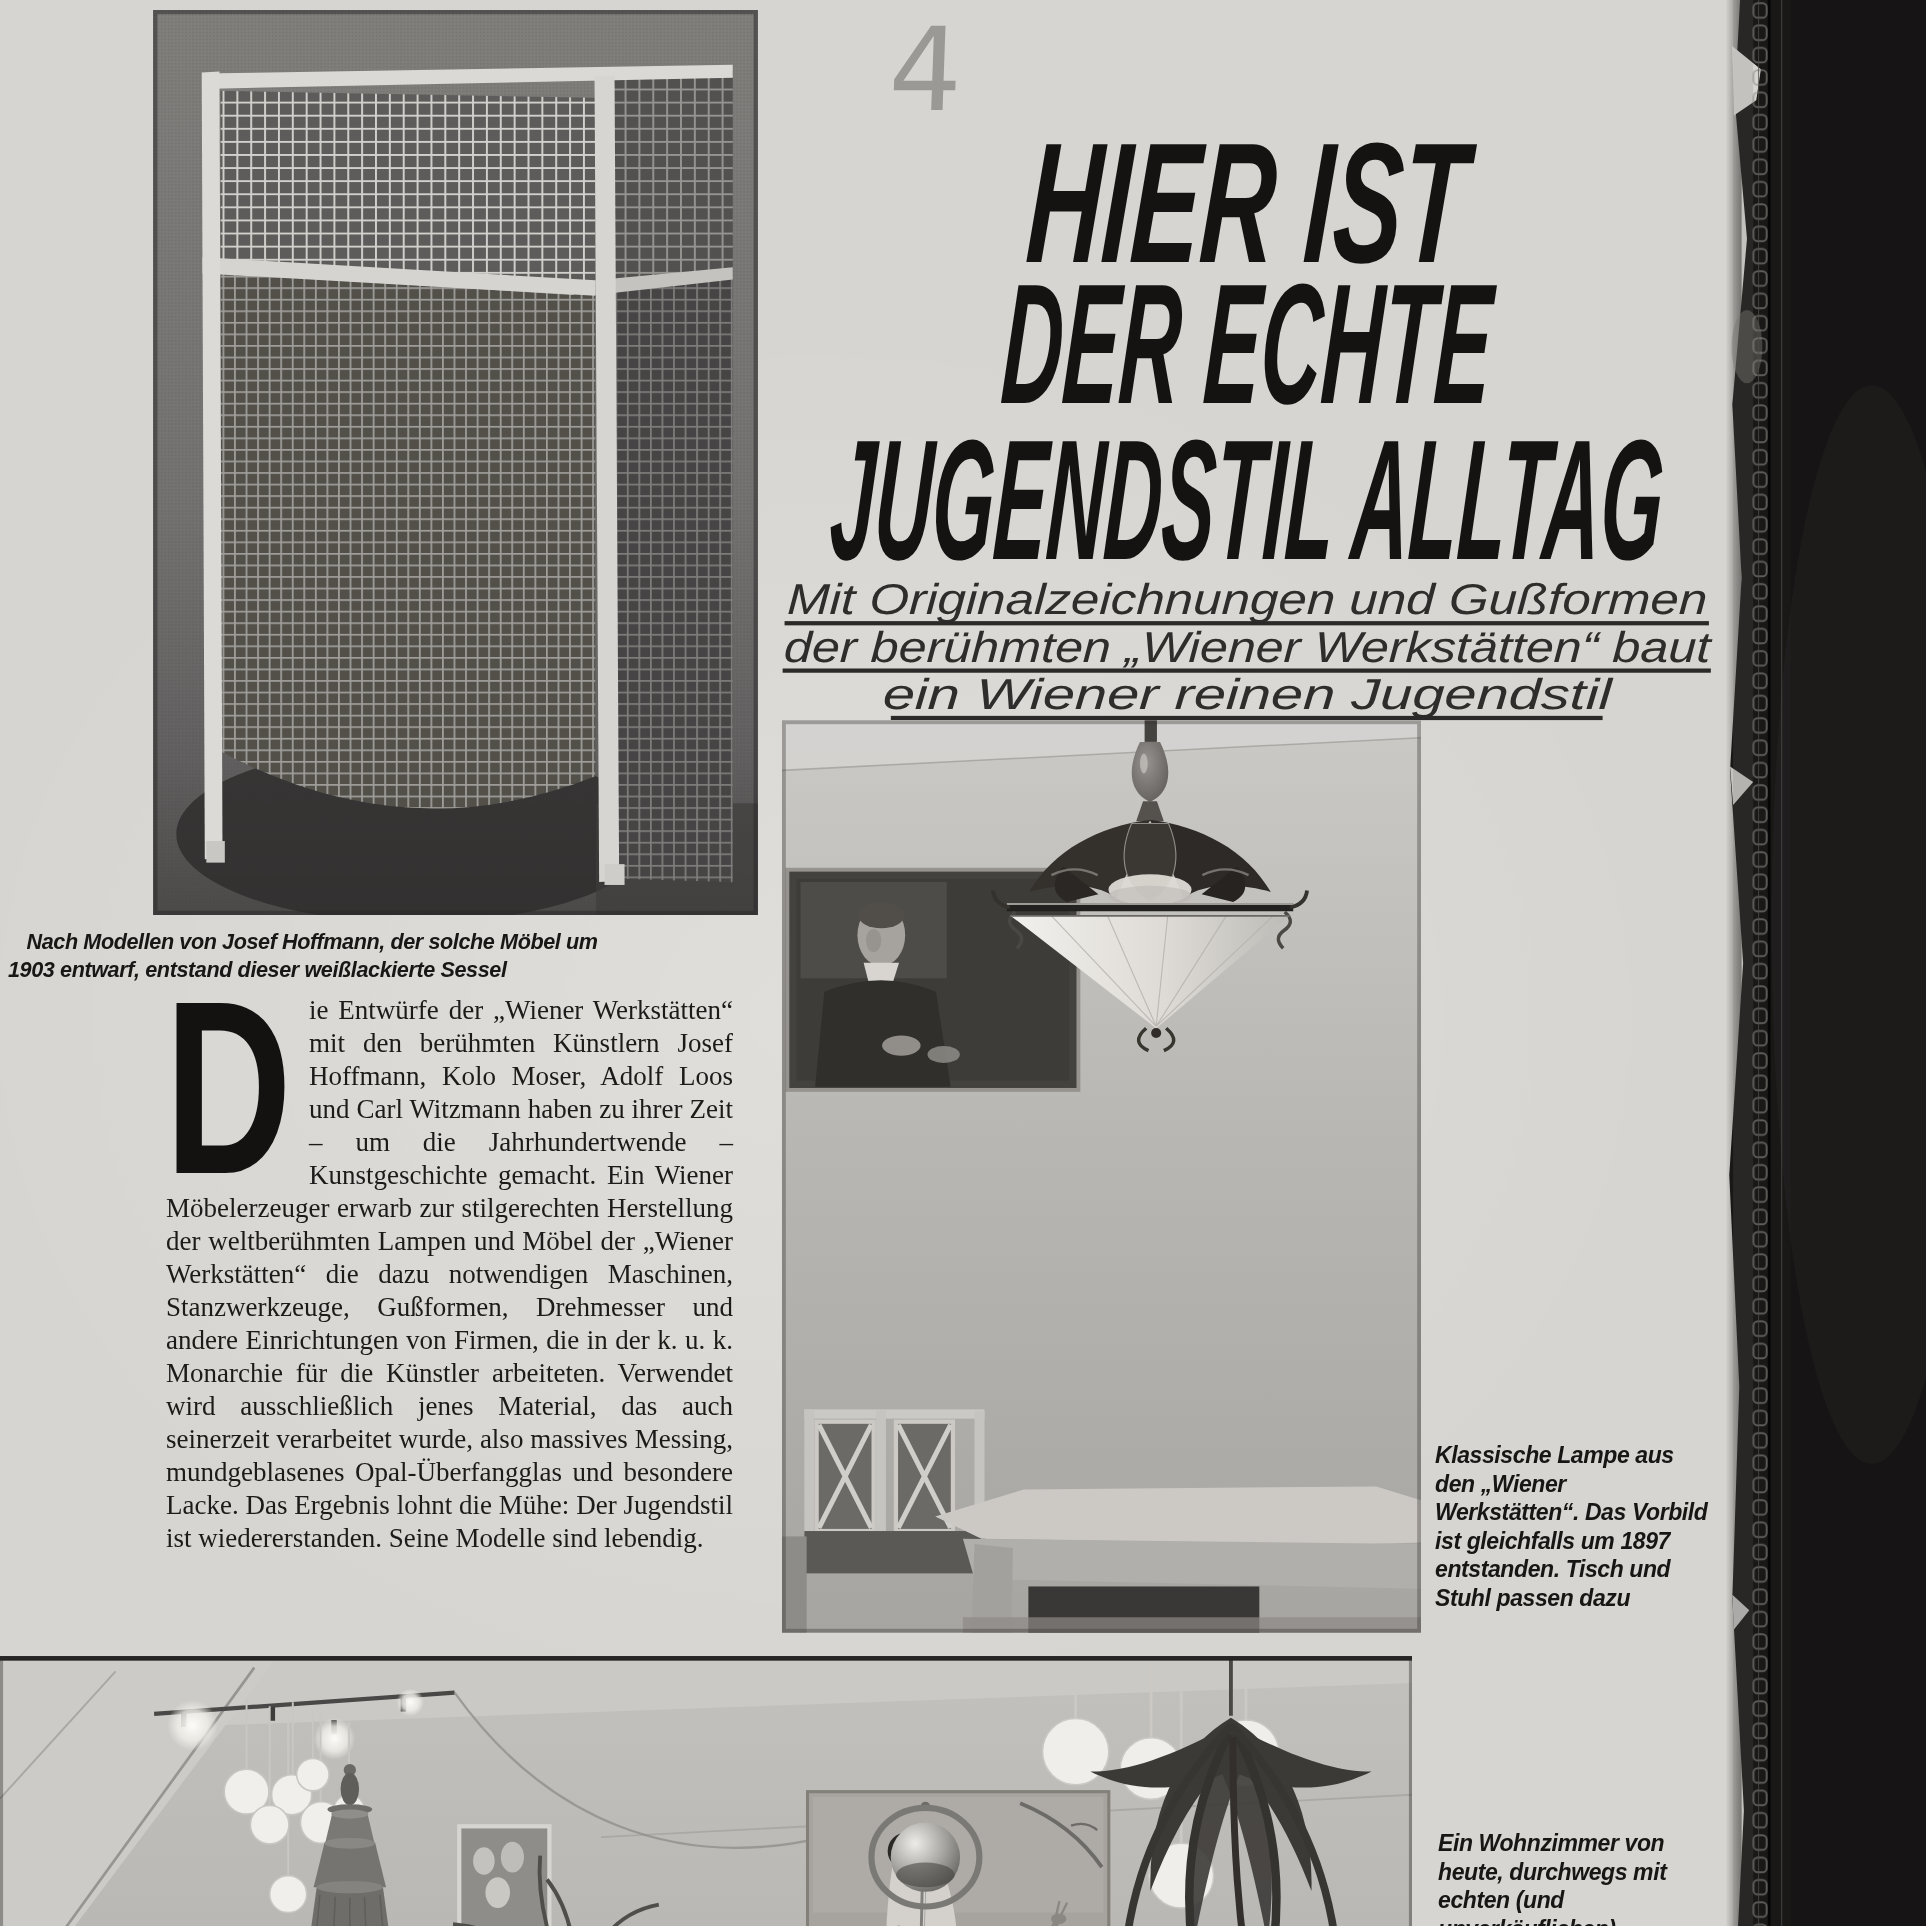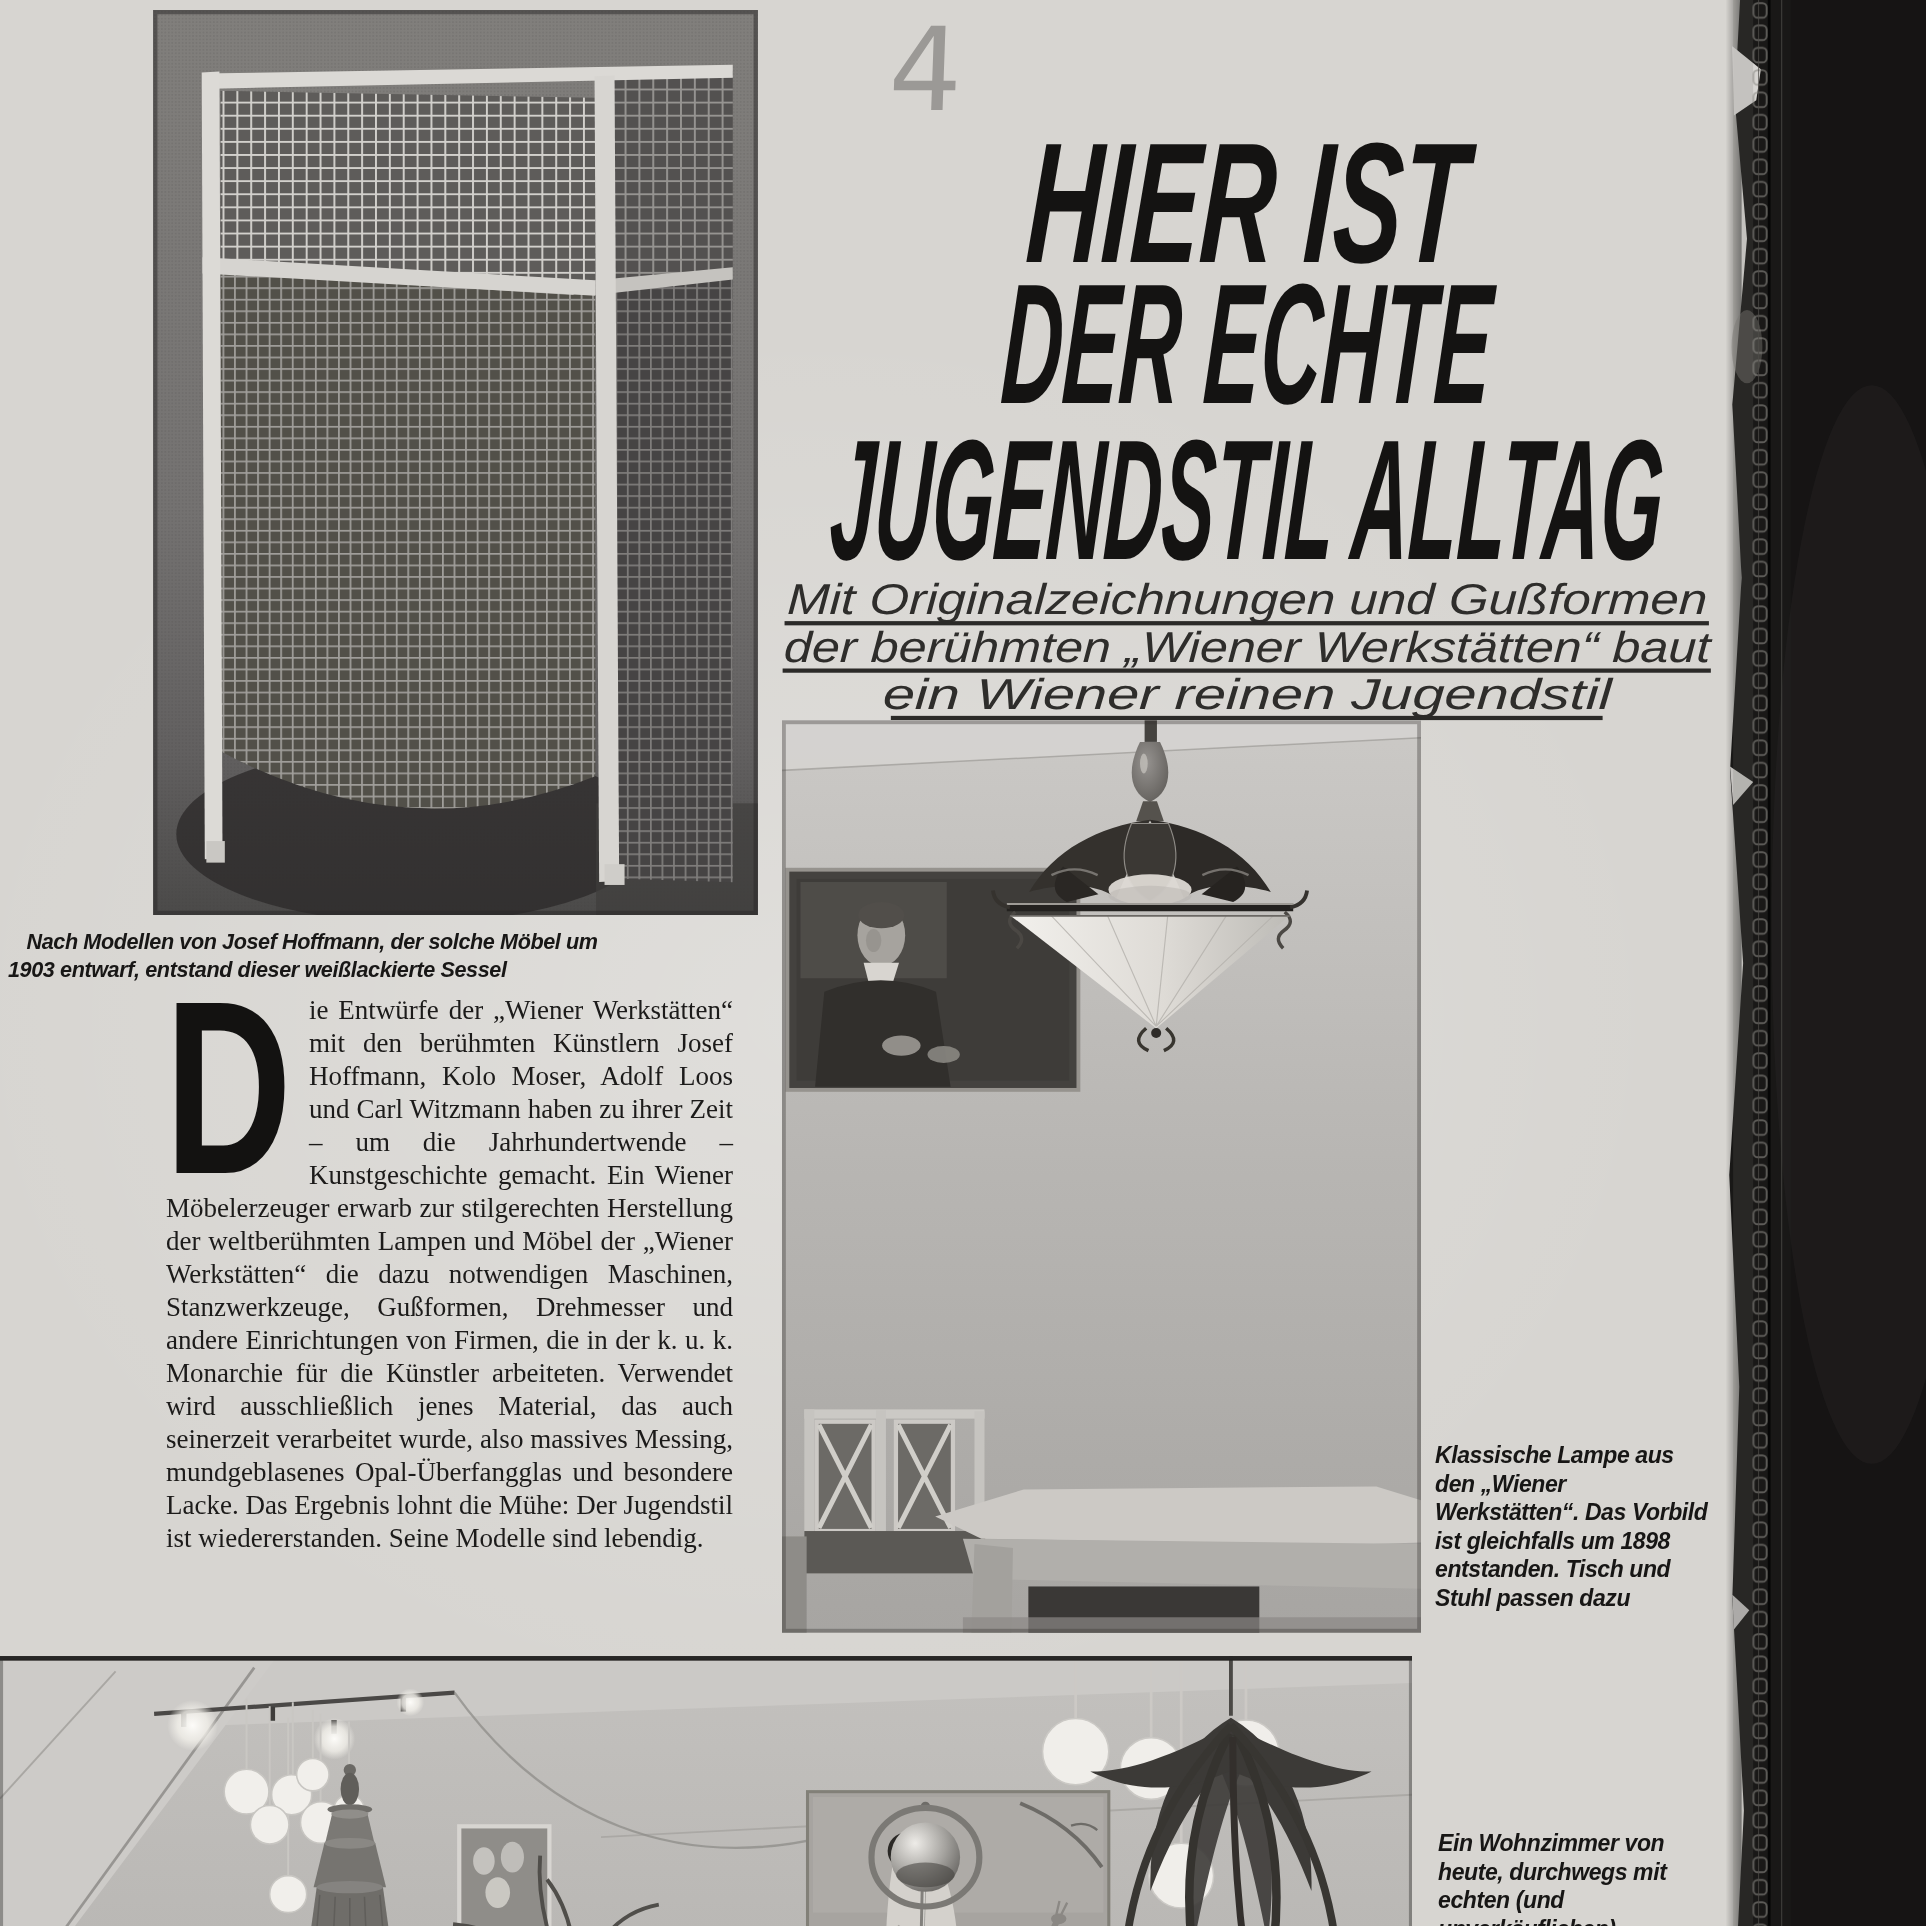--- a/index.html
+++ b/index.html
@@ -189,21 +189,21 @@
       <polygon points="398,2068 628,1998 1544,1990 1660,2026 1660,2136 1452,2142 518,2126" fill="#ccc9c5"></polygon>
       <polygon points="470,2126 1660,2140 1660,2256 500,2230" fill="#b1afab"></polygon>
       <rect x="640" y="2250" width="600" height="120" fill="#3a3836"></rect>
       <polygon points="500,2140 600,2150 596,2370 492,2370" fill="#a3a19d"></polygon>
       <rect x="470" y="2330" width="1190" height="40" fill="#8b8986" opacity=".7"></rect>
     </g>
     <rect x="0" y="2120" width="64" height="250" fill="#8e8c88"></rect>
     <rect x="5" y="5" width="1650" height="2360" fill="none" stroke="#33312f" stroke-width="10" opacity=".35"></rect>
   </svg>
 
-  <div class="abs cap lamp-cap">Klassische Lampe aus den „Wiener Werkstätten“. Das Vorbild ist gleichfalls um 1898 entstanden. Tisch und Stuhl passen dazu</div>
+  <div class="abs cap lamp-cap">Klassische Lampe aus den „Wiener Werkstätten“. Das Vorbild ist gleichfalls um 1897 entstanden. Tisch und Stuhl passen dazu</div>
 
   <svg class="abs" style="left:0;top:1656px" width="1412" height="996" viewBox="0 0 3665 2585">
     <defs>
       <linearGradient id="roomw" x1="0" y1="0" x2="0" y2="1">
         <stop offset="0" stop-color="#c3c1be"></stop>
           <stop offset="1" stop-color="#b0aeab"></stop>
       </linearGradient>
       <linearGradient id="floorg" x1="0" y1="0" x2="0" y2="1">
         <stop offset="0" stop-color="#a2a09d"></stop>
           <stop offset="1" stop-color="#7b7976"></stop>

